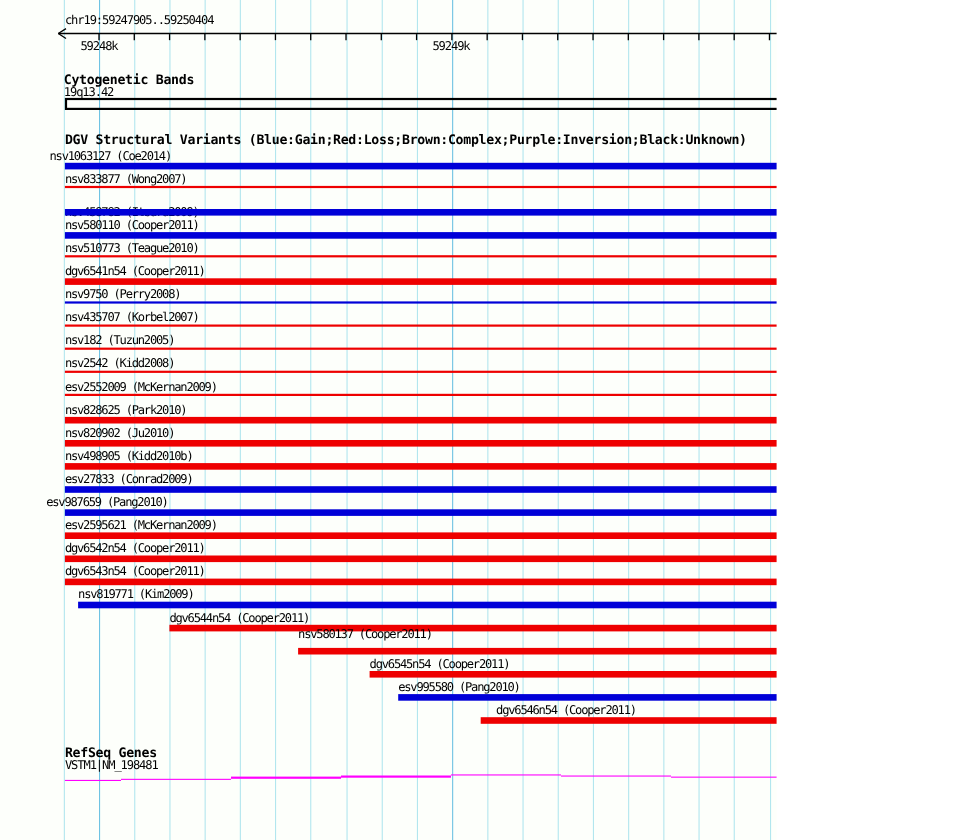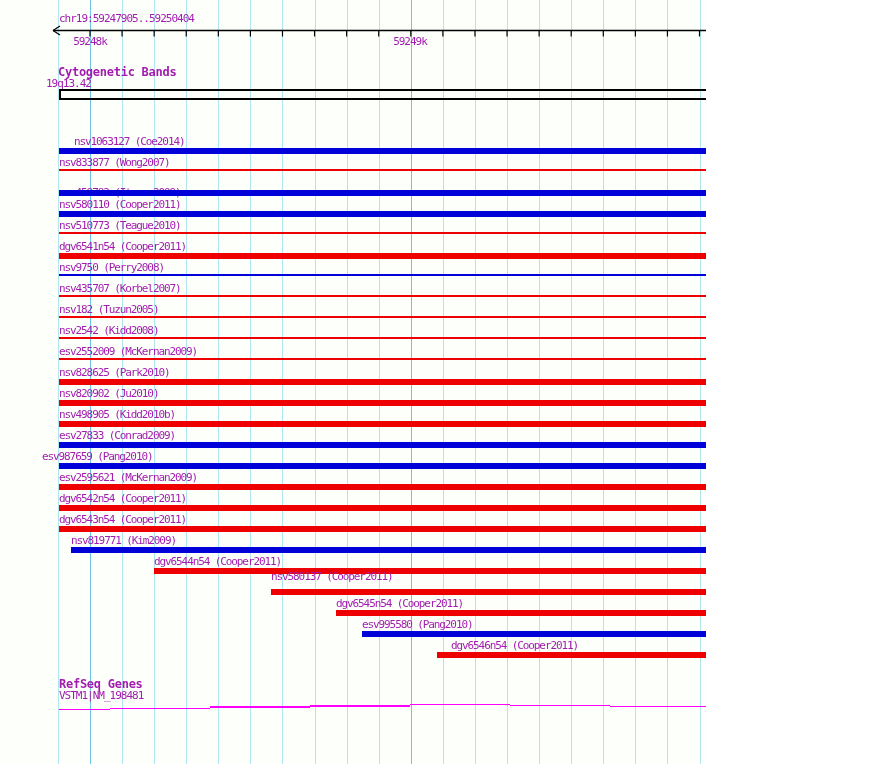--- a/index.html
+++ b/index.html
@@ -1,18 +1,18 @@
 <!DOCTYPE html>
 <html><head>
 <meta charset="utf-8">
 <style>
   html,body{margin:0;padding:0;background:#fff;}
   #canvas{
     position:relative;width:706px;height:764px;background:#fdfffb;overflow:hidden;
-    font-family:"DejaVu Sans Mono","Liberation Mono",monospace;color:#a21caf;
+    font-family:"DejaVu Sans Mono","Liberation Mono",monospace;color:#000000;
   }
   .abs{position:absolute;}
   .mono{font-size:11px;line-height:12px;letter-spacing:-1px;white-space:pre;}
   .hdr{font-size:12px;line-height:13px;font-weight:bold;letter-spacing:-0.26px;white-space:pre;}
   .ruler-label{position:absolute;transform:translateX(-50%);font-size:11px;line-height:12px;letter-spacing:-1px;}
   .track-label{position:absolute;font-size:11px;line-height:12px;letter-spacing:-1.1px;white-space:pre;}
   #cytoband-box{position:absolute;box-sizing:border-box;border:2px solid #000;background:transparent;}
 </style>
 </head>
 <body>
@@ -82,27 +82,28 @@
       <line x1="859.92" y1="31" x2="859.92" y2="36.5" stroke="#000" stroke-width="1.2"></line>
     </svg>
 
   <div id="ruler-labels" class="abs" style="left:0;top:0;">
       <span class="ruler-label" style="left: 90px; top: 36px;">59248k</span>
       <span class="ruler-label" style="left: 410px; top: 36px;">59249k</span>
       <span class="ruler-label" style="left: 731px; top: 36px;">59250k</span>
     </div>
 
   <div class="abs hdr" style="left:58px;top:66px;">Cytogenetic Bands</div>
-  <div class="abs mono" style="left:46px;top:78px;">19q13.42</div>
+  <div class="abs mono" style="left:58px;top:78px;">19q13.42</div>
   <div id="cytoband-box" style="left:59px;top:89px;width:803px;height:11px;"></div>
 
+  <div class="abs hdr" style="left:59px;top:121px;">DGV Structural Variants (Blue:Gain;Red:Loss;Brown:Complex;Purple:Inversion;Black:Unknown)</div>
 
   <div id="dgv-tracks" class="abs" style="left:0;top:0;">
       <div style="position: absolute; left: 0px; top: 0px;">
-        <div class="track-label" style="position: absolute; left: 74px; top: 135.7px;">nsv1063127 (Coe2014)</div>
+        <div class="track-label" style="position: absolute; left: 45px; top: 135.7px;">nsv1063127 (Coe2014)</div>
         <div style="position: absolute; left: 59px; top: 148.3px; width: 803px; height: 5.3px; background: rgb(0, 0, 216);"></div>
       </div>
       <div style="position: absolute; left: 0px; top: 0px;">
         <div class="track-label" style="position: absolute; left: 59px; top: 156.7px;">nsv833877 (Wong2007)</div>
         <div style="position: absolute; left: 59px; top: 169.3px; width: 803px; height: 1.5px; background: rgb(238, 0, 0);"></div>
       </div>
       <div style="position: absolute; left: 0px; top: 0px;">
         <div class="track-label" style="position: absolute; left: 59px; top: 187px;">nsv458782 (Itsara2009)</div>
         <div style="position: absolute; left: 59px; top: 190.3px; width: 803px; height: 5.3px; background: rgb(0, 0, 216);"></div>
       </div>

